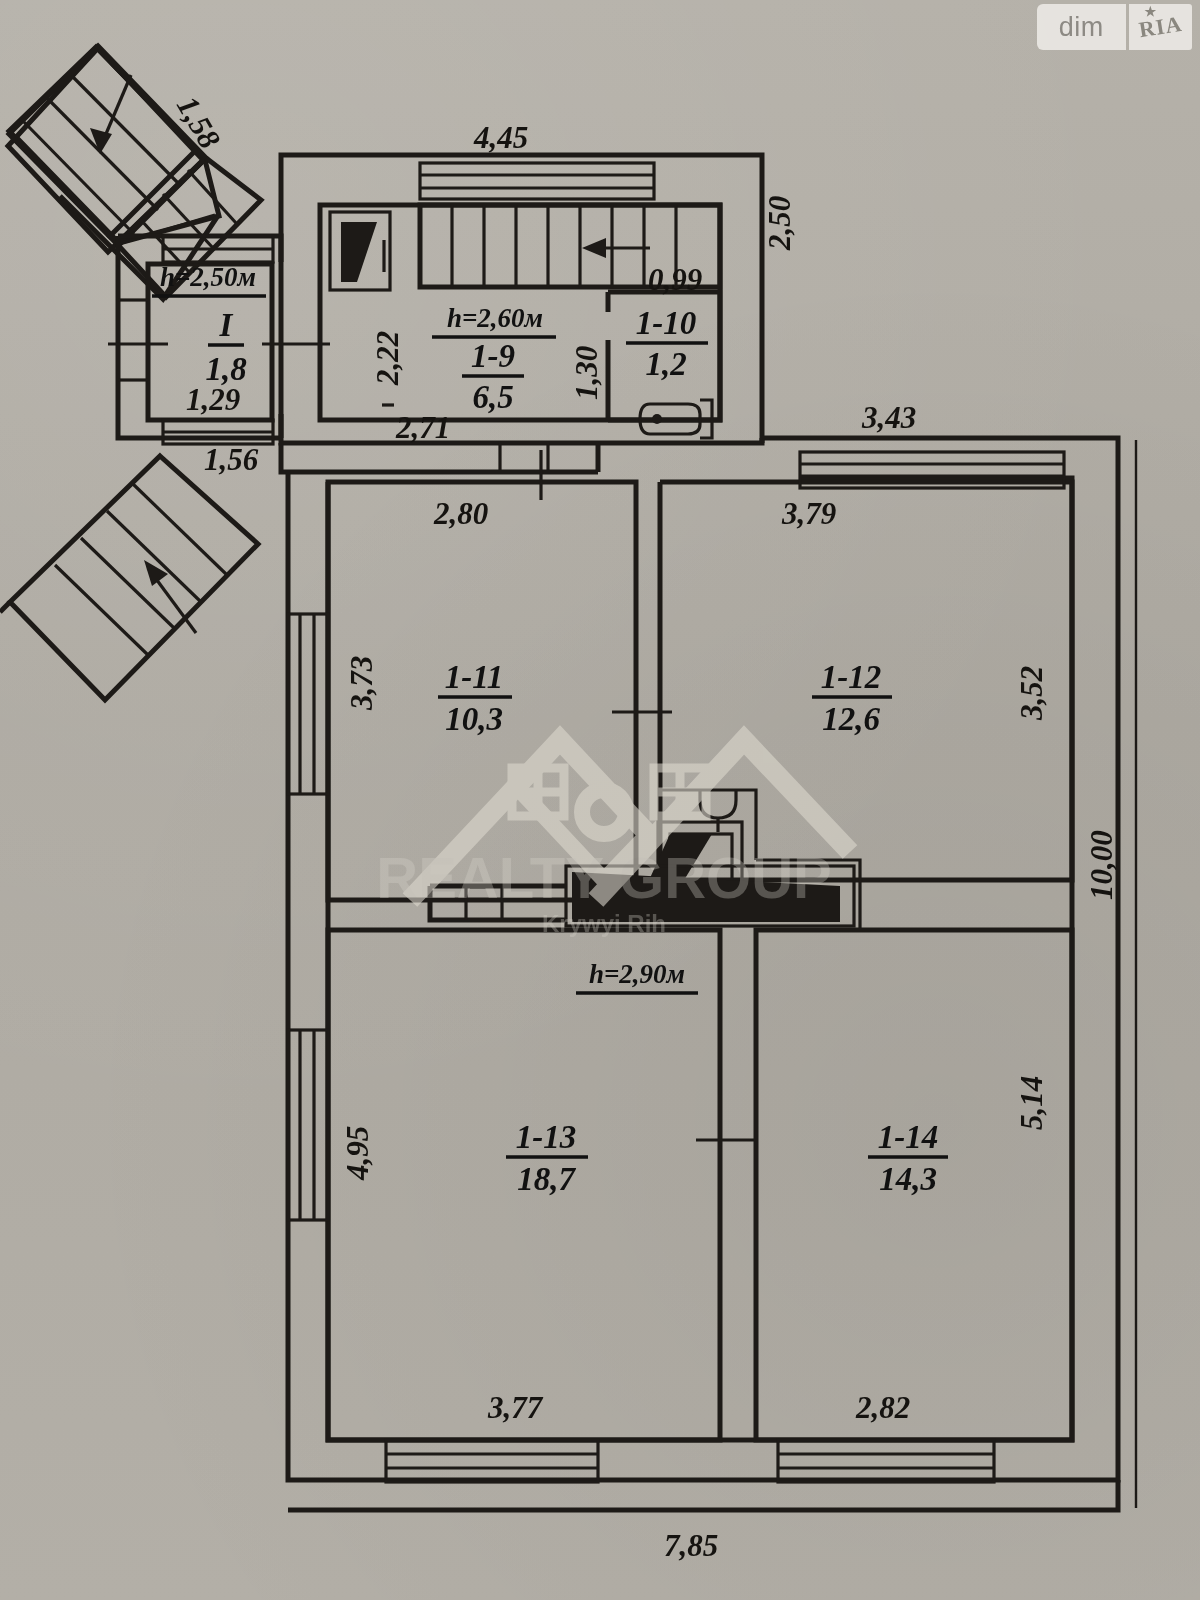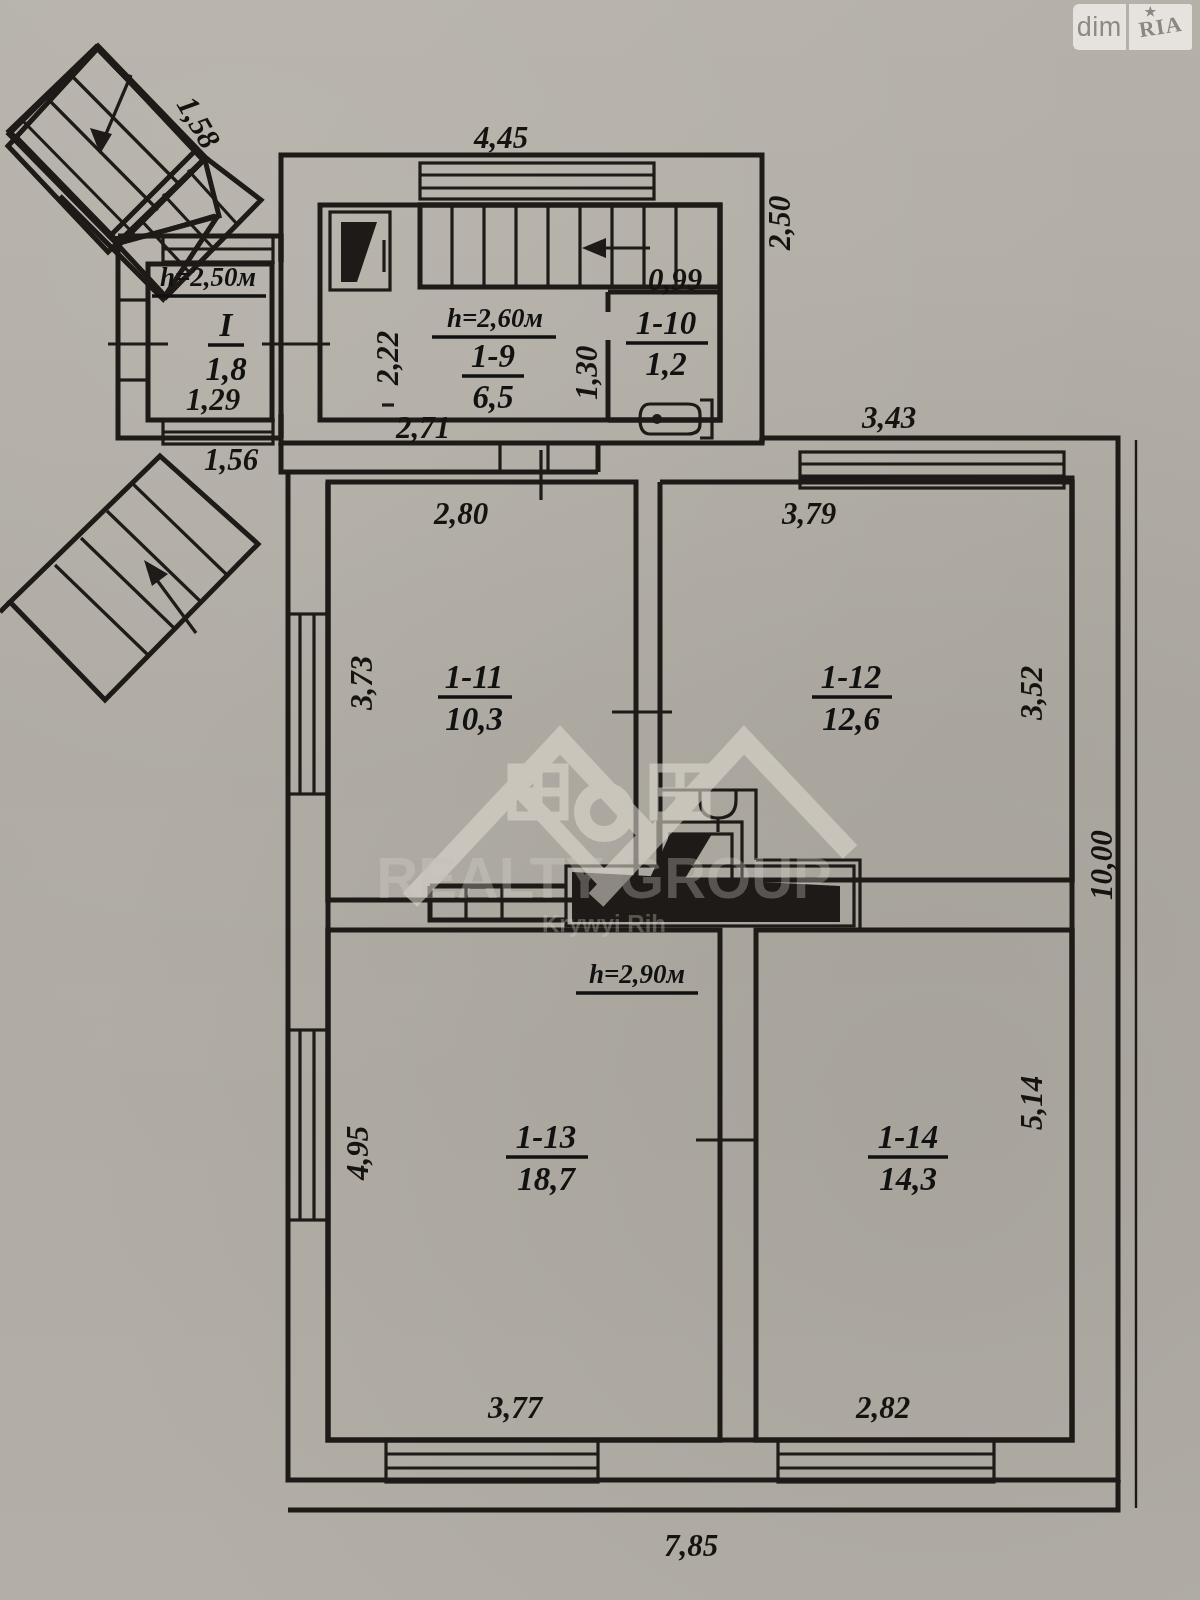--- a/index.html
+++ b/index.html
@@ -28,21 +28,21 @@
   }
   
   #badge{
     position:absolute;top:4px;right:8px;
     display:flex;align-items:stretch;
     height:46px;
   }
   #badge .cell{
     background:rgba(242,240,236,.80);
     display:flex;align-items:center;justify-content:center;
-    padding:0 4px;
+    padding:0 22px;
   }
   #badge .cell.left{border-top-left-radius:6px;border-bottom-left-radius:6px;}
   #badge .cell.right{padding:0 10px;margin-left:3px;border-top-right-radius:3px;border-bottom-right-radius:3px;}
   #badge .dim{
     color:#8d8a84;font-size:27px;font-family:"Liberation Sans",sans-serif;letter-spacing:.5px;
   }
   #badge .ria{
     color:#8a877f;font-size:22px;font-weight:bold;font-family:"Liberation Serif",serif;
     transform:rotate(-9deg);position:relative;letter-spacing:1px;
   }

